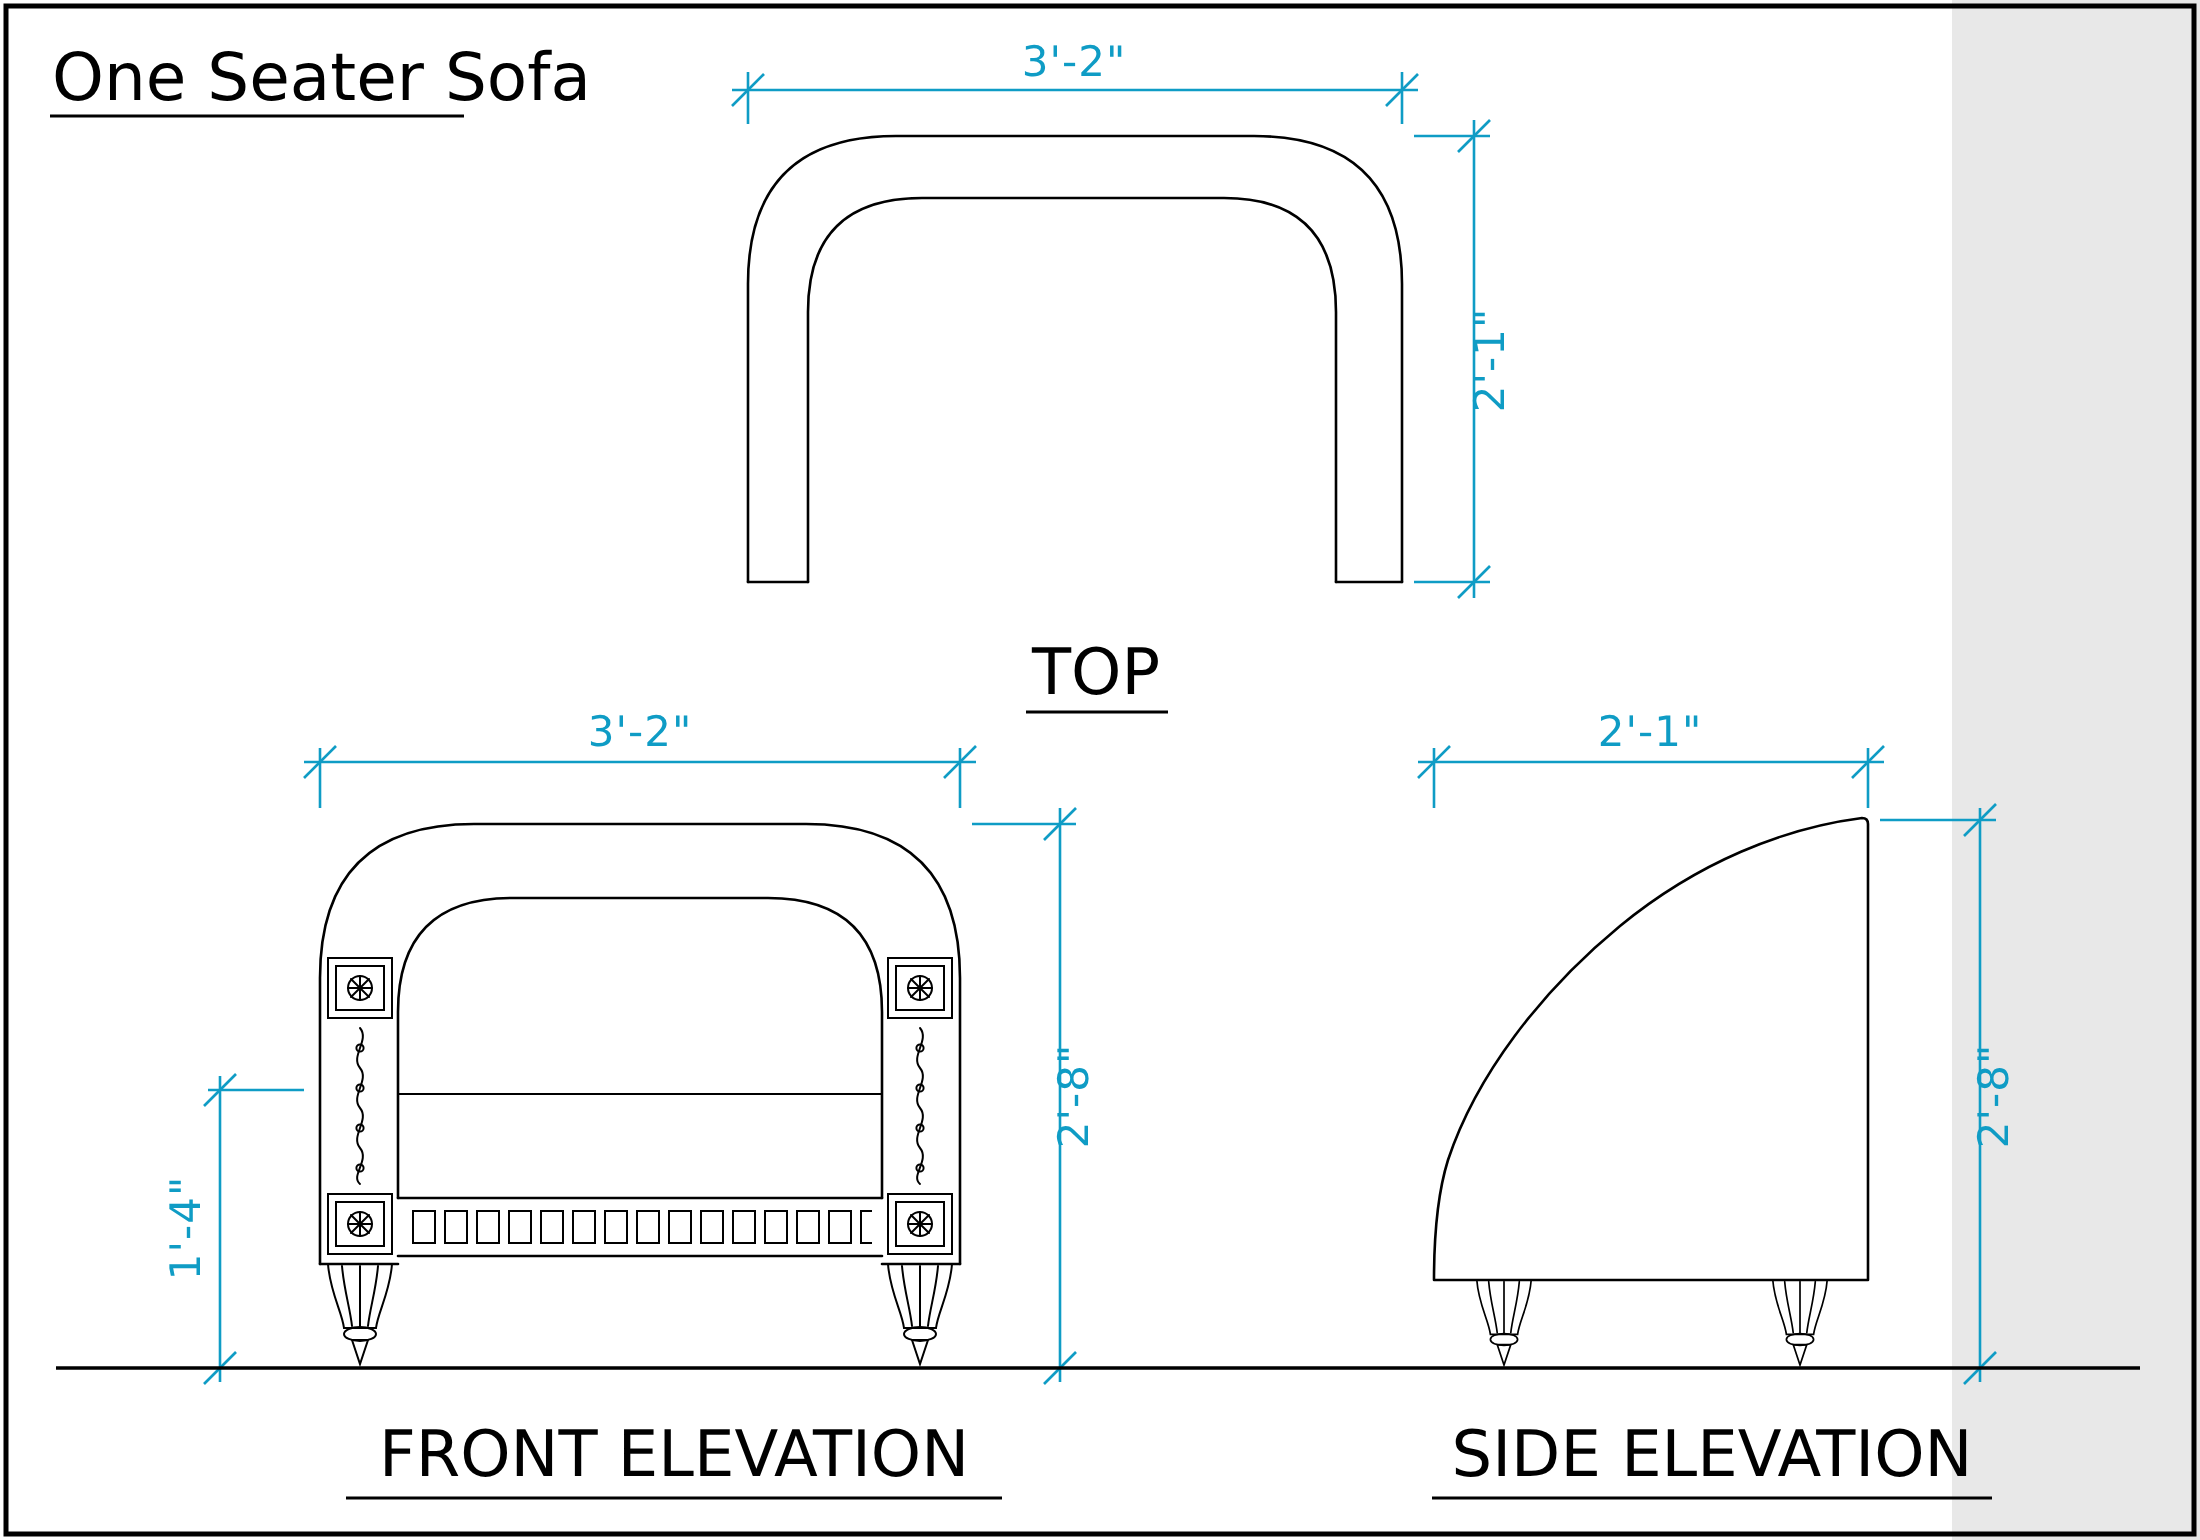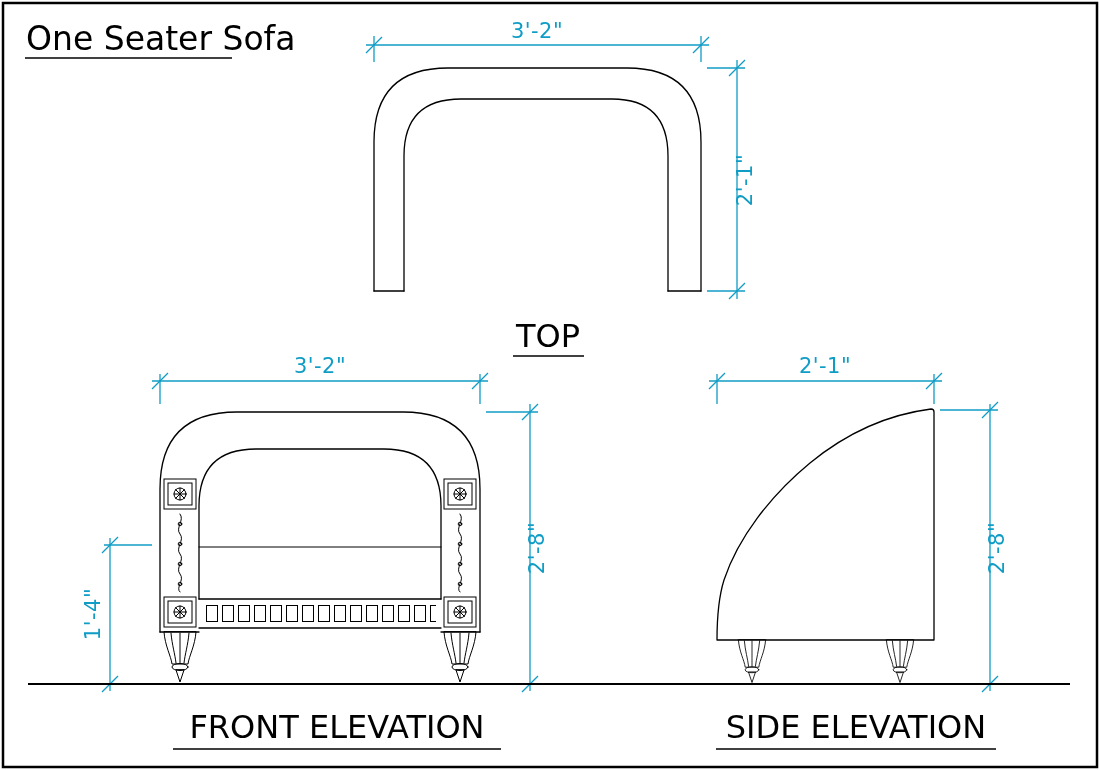--- a/index.html
+++ b/index.html
@@ -3,21 +3,21 @@
 <meta charset="utf-8">
 <style>
   :root{
     --dim-color:#0f9cc5;
     --line-color:#000000;
     --bg:#ffffff;
   }
   html,body{margin:0;padding:0;background:#e8e8e8;}
   .canvas{
     position:relative;
-    width:1100px;height:770px;
+    width:976px;height:770px;
     background:var(--bg);
     font-family:"DejaVu Sans",sans-serif;
   }
   svg{display:block;}
   .draw{stroke:var(--line-color);fill:none;stroke-width:1.3;stroke-linecap:round;stroke-linejoin:round;}
   .draw-thin{stroke:var(--line-color);fill:none;stroke-width:1;stroke-linecap:round;}
   .dim line{stroke:var(--dim-color);stroke-width:1.3;fill:none;}
   .dim-text{
     fill:var(--dim-color);
     font-size:21px;

